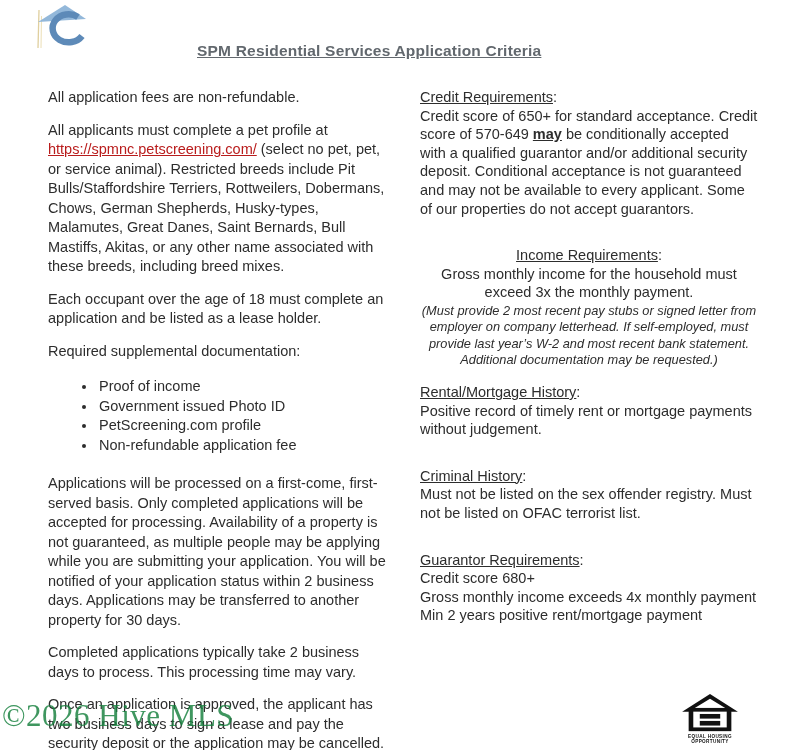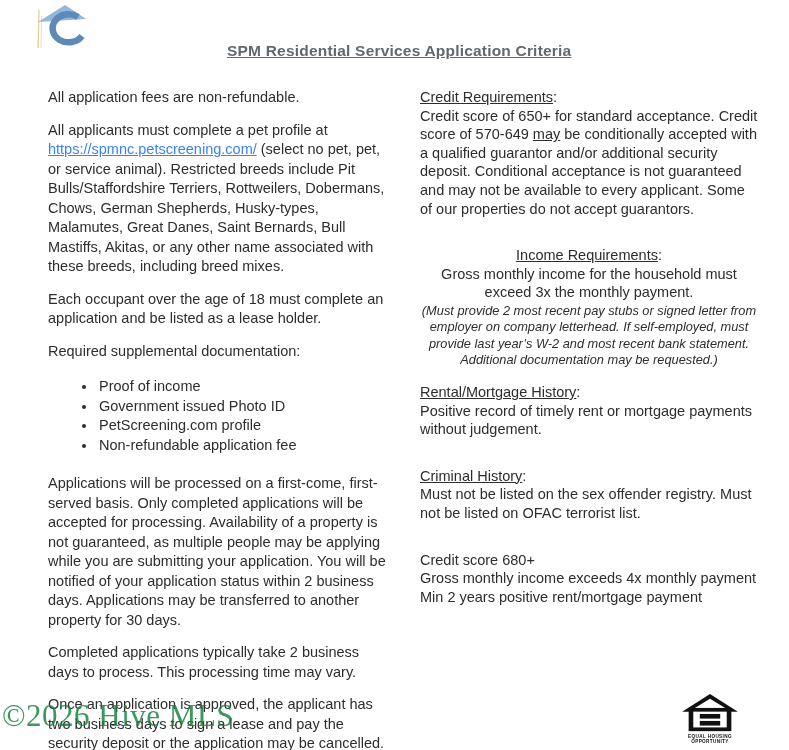--- a/index.html
+++ b/index.html
@@ -6,33 +6,33 @@
   html,body { background:#ffffff; }
   body { font-family:"Liberation Sans", sans-serif; }
   .page {
     position:relative; width:789px; height:750px; background:#ffffff; overflow:hidden;
     color:#2d2d2d;
   }
   .logo { position:absolute; left:30px; top:2px; }
   .title {
     position:absolute; left:197px; top:42px; width:340px;
     font-size:15.5px; font-weight:bold; color:#62686e;
-    text-decoration:underline; letter-spacing:0.2px; white-space:nowrap;margin-left:30px;
+    text-decoration:underline; letter-spacing:0.2px; white-space:nowrap;
   }
   .col { position:absolute; top:88px; font-size:14.5px; color:#2d2d2d; }
   .col-left  { left:48px;  width:338px; line-height:19.5px; }
   .col-right { left:420px; width:338px; line-height:18.6px; }
   .col-left p { margin:0 0 13px 0; }
   ul.bullets { list-style:disc; margin:0 0 13px 0; padding:0 0 6px 49px; }
   ul.bullets li { padding-left:2px; }
-  .link { color:#3b82f6; text-decoration:underline; cursor:pointer; }
+  .link { color:#b91c1c; text-decoration:underline; cursor:pointer; }
   .section { margin-bottom:28px; }
   .section-tight { margin-bottom:14px;text-align:center; }
   .hu { text-decoration:underline; }
-  .em { font-weight:normal; text-decoration:underline;text-align:center; }
+  .em { font-weight:bold; text-decoration:underline;text-align:center; }
   .fine { font-size:12.8px; line-height:16.5px; margin-top:1px;font-style:italic; }
   .watermark {
     position:absolute; left:2px; top:698px;
     font-family:"Liberation Serif", serif; font-size:31px; font-weight:400;
     color:#15803d; opacity:0.82; letter-spacing:0.5px; pointer-events:none;
     white-space:nowrap;
     text-align:right;
   }
   .eho { position:absolute; left:682px; top:694px; }
 </style>
@@ -87,20 +87,21 @@
       <div><span class="hu">Rental/Mortgage History</span><span>:</span></div>
       <div>Positive record of timely rent or mortgage payments without judgement.</div>
     </div>
 
     <div class="section">
       <div><span class="hu">Criminal History</span><span>:</span></div>
       <div>Must not be listed on the sex offender registry. Must not be listed on OFAC terrorist list.</div>
     </div>
 
     <div class="section">
+      <div><span class="hu">Guarantor Requirements</span><span>:</span></div>
       <div>Credit score 680+</div>
       <div>Gross monthly income exceeds 4x monthly payment</div>
       <div>Min 2 years positive rent/mortgage payment</div>
     </div>
 
   </div>
 
   <div class="watermark">©2026 Hive MLS</div>
 
   <svg class="eho" width="56" height="52" viewBox="0 0 60 56" aria-hidden="true">

